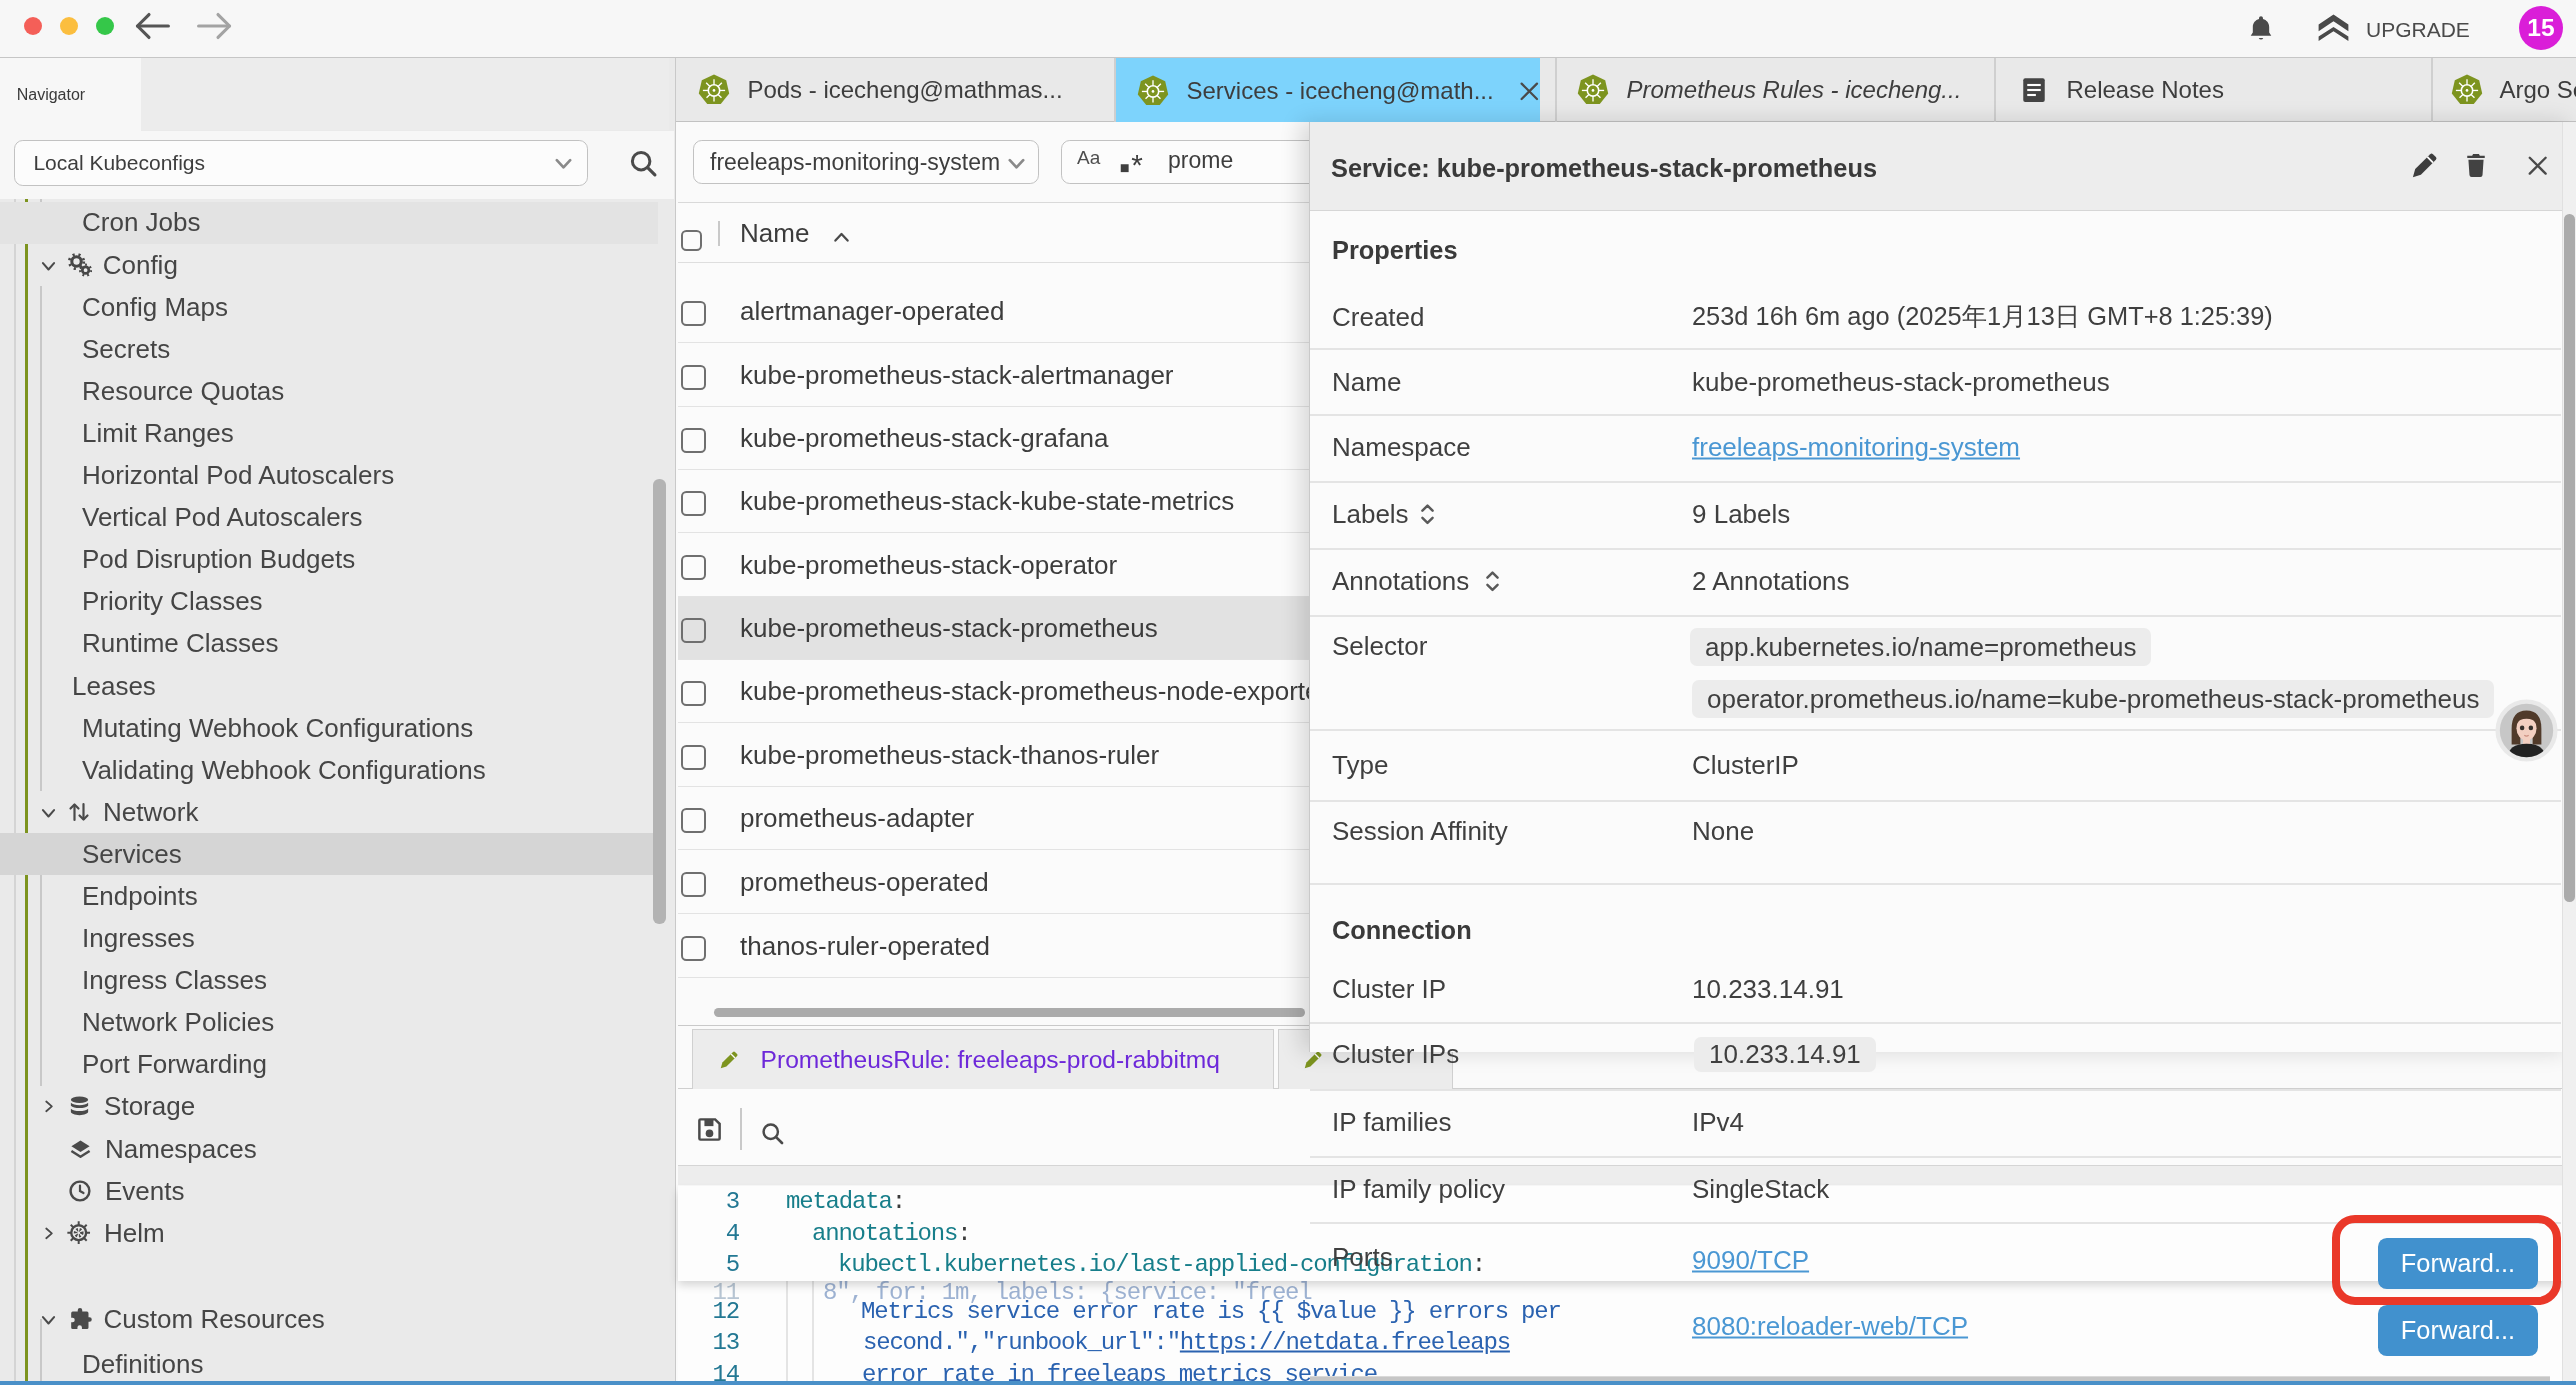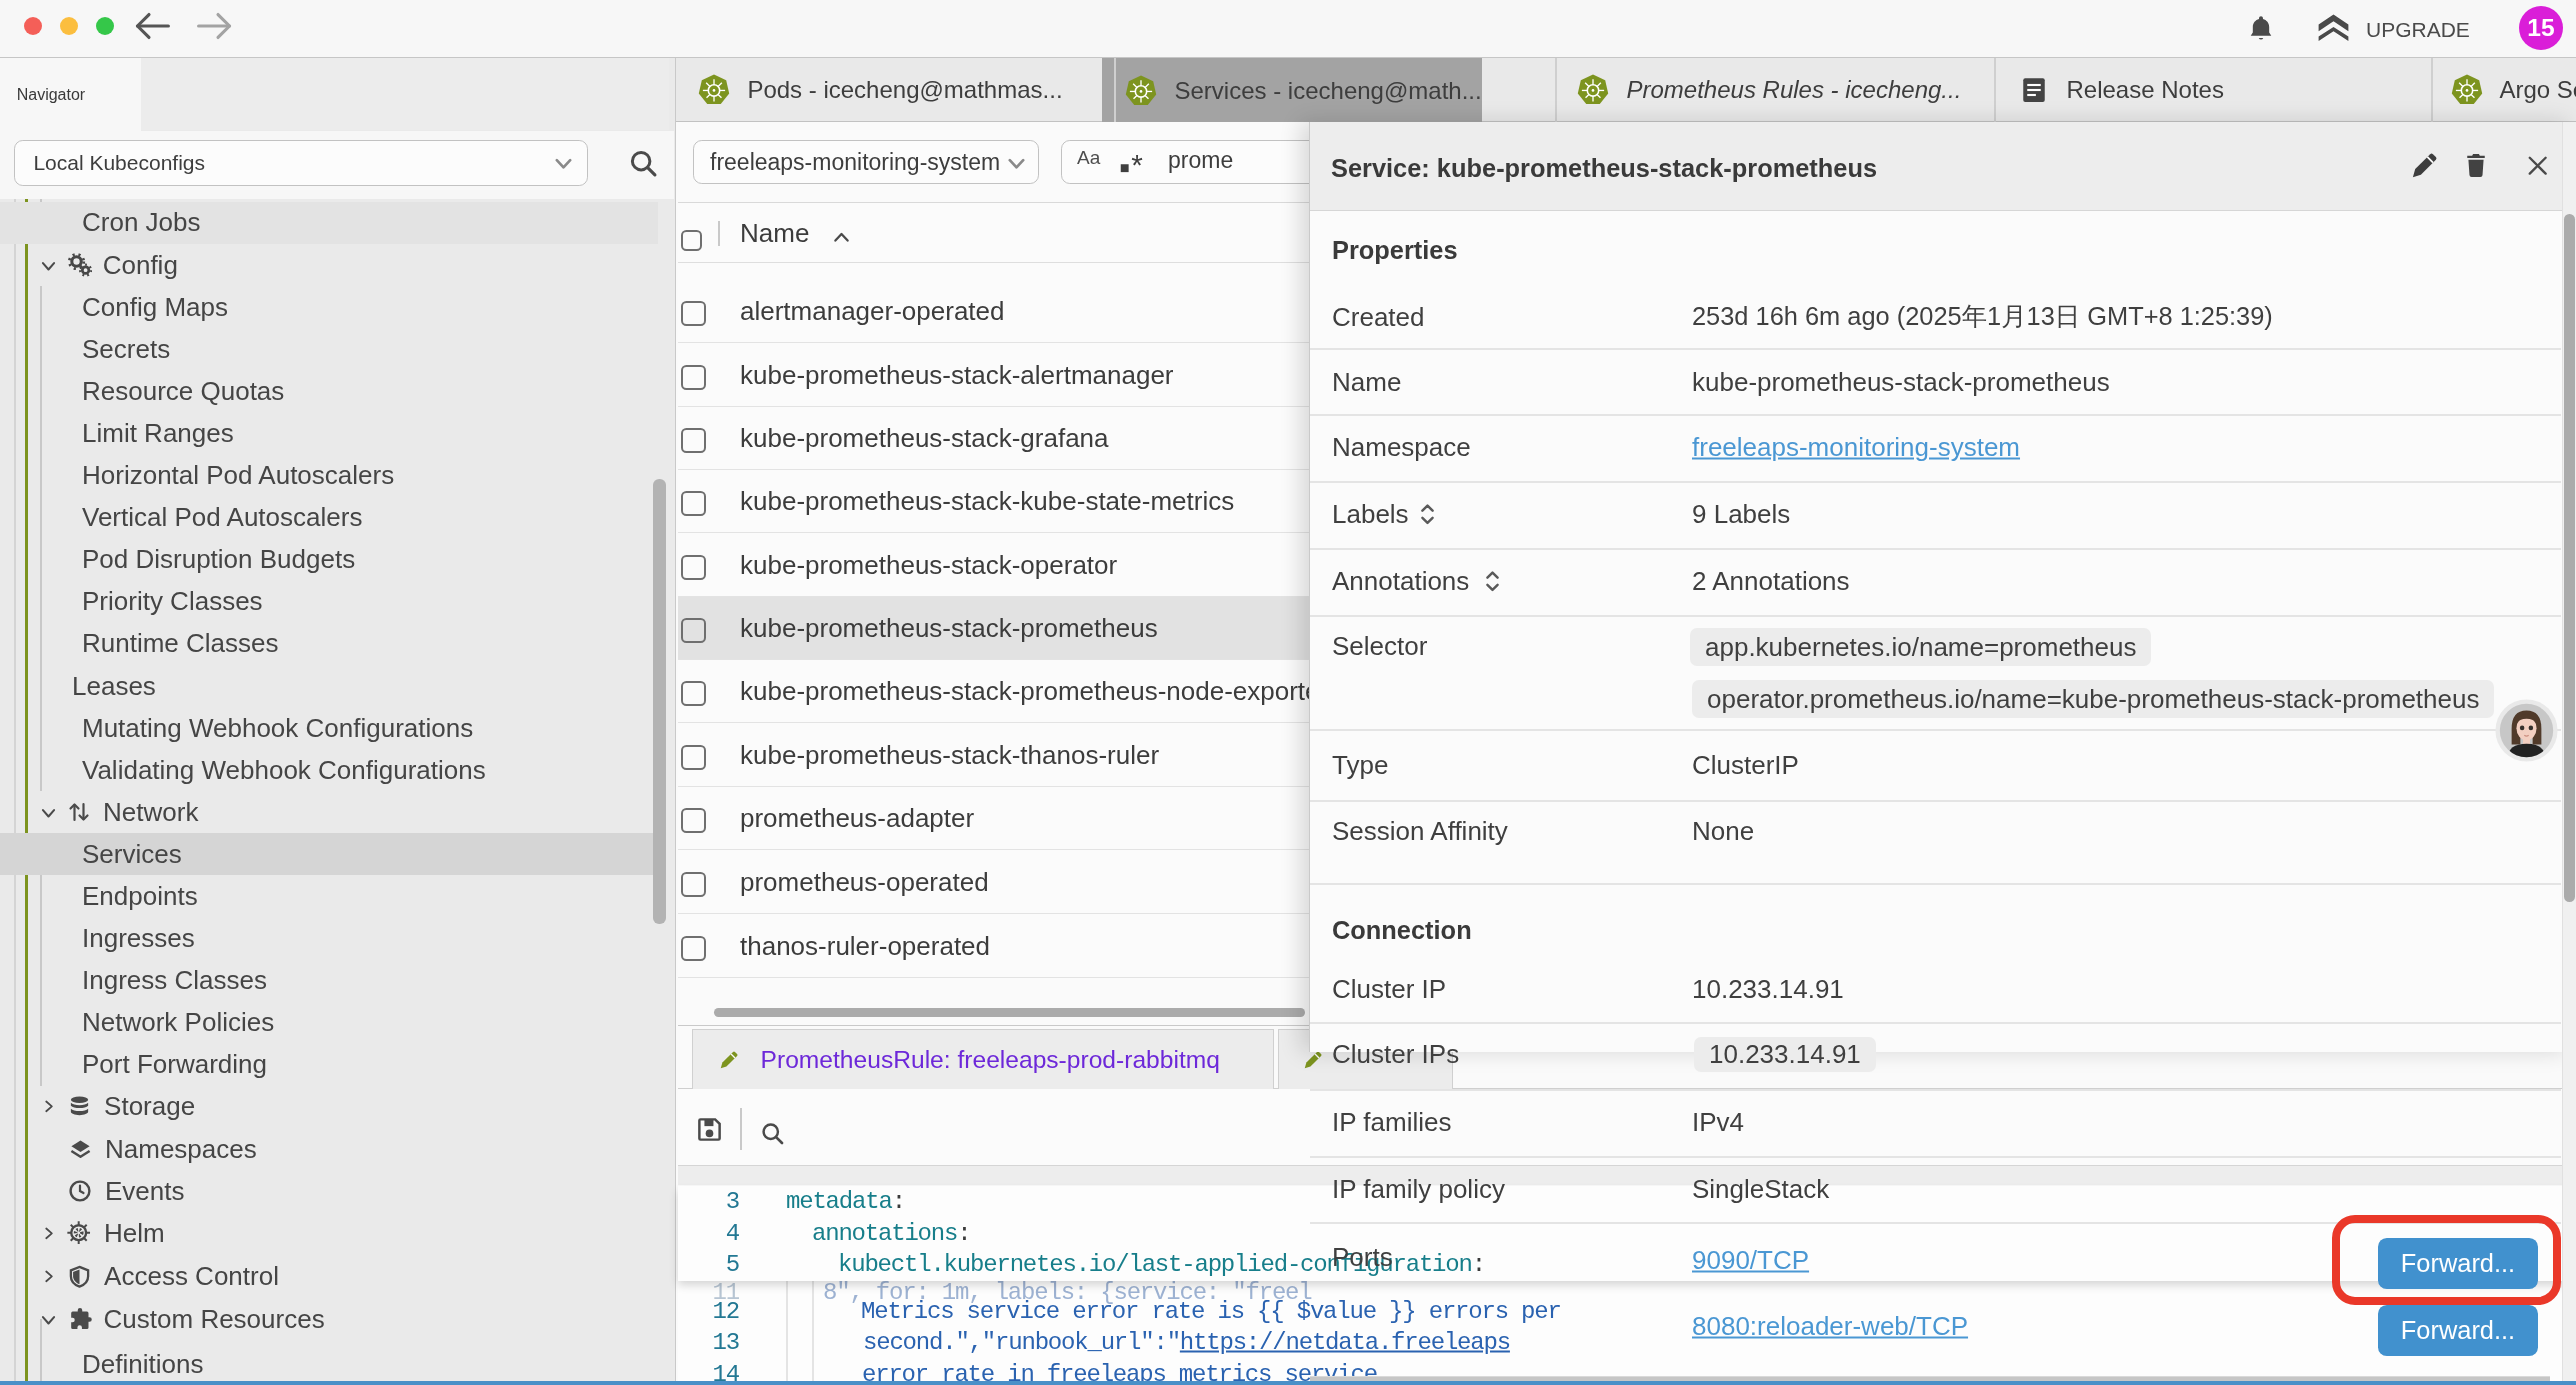--- a/index.html
+++ b/index.html
@@ -198,21 +198,21 @@
  <div class="a" style="left:2366px;top:17.5px;font-size:21px;color:#4a4a4a">UPGRADE</div>
  <div class="a" style="left:2519px;top:6.1px;width:44px;height:44px;border-radius:50%;background:#da1ed8;color:#fff;font-size:24.6px;font-weight:bold;display:flex;align-items:center;justify-content:center">15</div>
 </div>
 <div class="a" id="tabstrip">
  <div class="tab" style="left:0.9px;width:438px">
   <svg style="margin-left:21px" width="32" height="32" viewBox="0 0 36 36">
         <use href="#k8s" width="36" height="36"></use>
       </svg>
   <span style="margin-left:17.5px">Pods - icecheng@mathmas...</span>
  </div>
- <div class="tab" style="left:426px;width:380px;background:#a3a3a3;height:66px">
+ <div class="tab" style="left:438px;width:426px;background:#7dd3fc;height:66px">
   <svg style="margin-left:23px" width="32" height="32" viewBox="0 0 36 36">
         <use href="#k8s" width="36" height="36"></use>
       </svg>
   <span style="margin-left:17.5px">Services - icecheng@math...</span>
   <svg style="margin-left:23px" width="24.6" height="24.6" viewBox="0 0 28 28">
         <use href="#xmark" width="28" height="28"></use>
       </svg>
  </div>
  <div class="tab" style="left:880px;width:437px;font-style:italic">
   <svg style="margin-left:21px" width="32" height="32" viewBox="0 0 36 36">
@@ -354,29 +354,20 @@
    <span style="margin-left:13px">Events</span>
   </div>
   <div class="trow" style="top:1013px">
    <svg style="margin-left:40px" width="16.7" height="16.7" viewBox="0 0 19 19">
           <use href="#chevR" width="19" height="19"></use>
         </svg>
    <svg style="margin-left:9.6px" width="25.4" height="25.4" viewBox="0 0 29 29">
           <use href="#helmw" width="29" height="29"></use>
         </svg>
    <span style="margin-left:12.3px">Helm</span>
-  </div>
-  <div class="trow" style="top:1056px">
-   <svg style="margin-left:40px" width="16.7" height="16.7" viewBox="0 0 19 19">
-          <use href="#chevR" width="19" height="19"></use>
-        </svg>
-   <svg style="margin-left:11.4px" width="23" height="23" viewBox="0 0 26 26">
-          <use href="#shield" width="26" height="26"></use>
-        </svg>
-   <span style="margin-left:13px">Access Control</span>
   </div>
   <div class="trow" style="top:1099px">
    <svg style="margin-left:39px" width="19" height="19" viewBox="0 0 22 22">
           <use href="#chevD" width="22" height="22"></use>
         </svg>
    <svg style="margin-left:9.6px" width="24.6" height="24.6" viewBox="0 0 28 28">
           <use href="#puzzle" width="28" height="28"></use>
         </svg>
    <span style="margin-left:11.4px">Custom Resources</span>
   </div>

